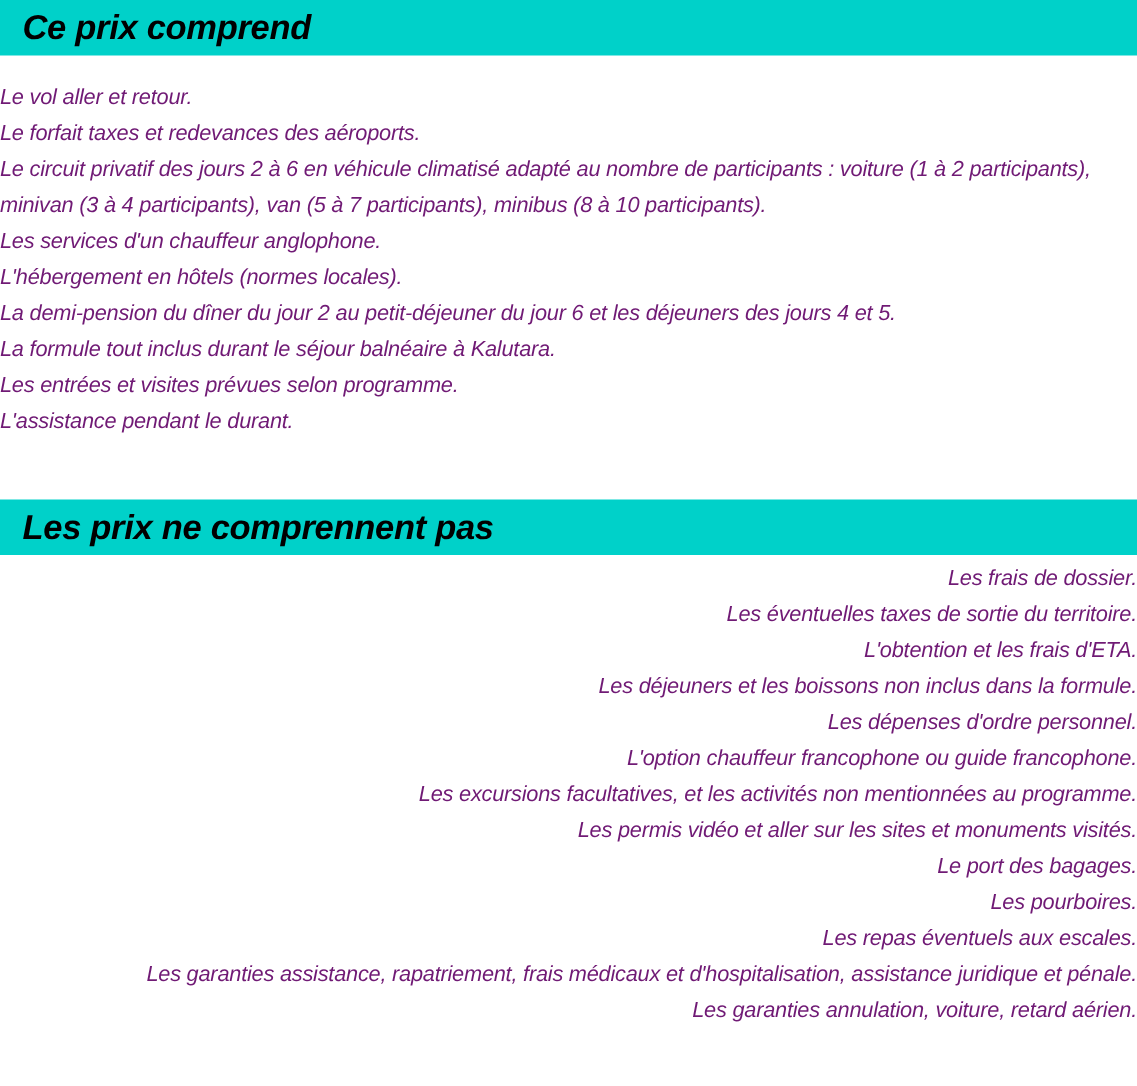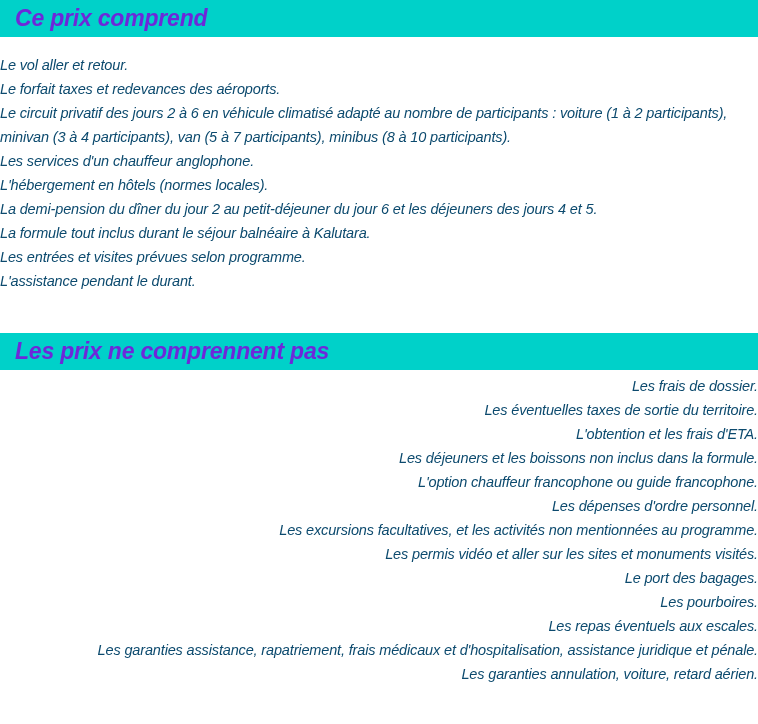--- a/index.html
+++ b/index.html
@@ -8,42 +8,42 @@
       background: #ffffff;
     }
     body {
       width: 758px;
       height: 724px;
       overflow: hidden;
       font-family: "Liberation Sans", "DejaVu Sans", sans-serif;
     }
     .section-header {
       background: #00d1c9;
-      color: #6d28d9;
+      color: #000000;
       height: 37px;
       box-sizing: border-box;
       padding-left: 15px;
       display: flex;
       align-items: center;
       font-style: italic;
       font-weight: bold;
       font-size: 23px;
       letter-spacing: -0.2px;
       margin: 0;
     }
     .list {
       list-style: none;
       margin: 0;
       padding: 0;
     }
     .list li {
       font-style: italic;
       font-size: 14.5px;
       line-height: 24px;
-      color: #0c4a6e;
+      color: #701a75;
       letter-spacing: -0.15px;
       white-space: normal;
     }
     #section-included .list {
       margin-top: 16px;
     }
     #section-excluded {
       margin-top: 40px;
       text-align: right;
     }
@@ -69,22 +69,22 @@
   </ul>
 </section>
 
 <section id="section-excluded">
   <h2 class="section-header">Les prix ne comprennent pas</h2>
   <ul class="list">
     <li>Les frais de dossier.</li>
     <li>Les éventuelles taxes de sortie du territoire.</li>
     <li>L'obtention et les frais d'ETA.</li>
     <li>Les déjeuners et les boissons non inclus dans la formule.</li>
+    <li>Les dépenses d'ordre personnel.</li>
     <li>L'option chauffeur francophone ou guide francophone.</li>
-    <li>Les dépenses d'ordre personnel.</li>
     <li>Les excursions facultatives, et les activités non mentionnées au programme.</li>
     <li>Les permis vidéo et aller sur les sites et monuments visités.</li>
     <li>Le port des bagages.</li>
     <li>Les pourboires.</li>
     <li>Les repas éventuels aux escales.</li>
     <li>Les garanties assistance, rapatriement, frais médicaux et d'hospitalisation, assistance juridique et pénale.</li>
     <li>Les garanties annulation, voiture, retard aérien.</li>
   </ul>
 </section>
 

